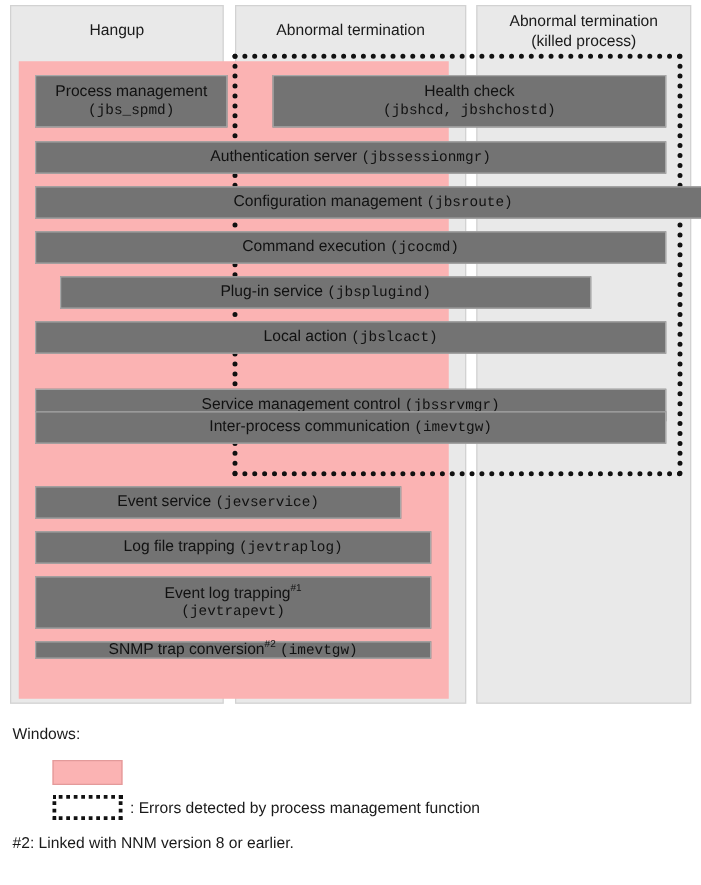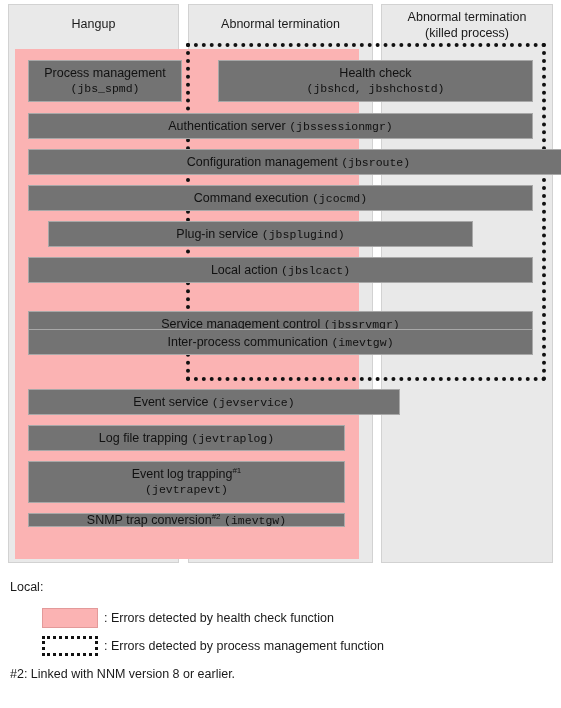--- a/index.html
+++ b/index.html
@@ -98,21 +98,21 @@
   
   #box-procmgmt   { left: 28px;  top: 60px;  width: 154px; height: 42px; }
   #box-healthchk  { left: 218px; top: 60px;  width: 315px; height: 42px; }
   #box-auth       { left: 28px;  top: 113px; width: 505px; height: 26px; }
   #box-config     { left: 28px;  top: 149px; width: 541px; height: 26px; }
   #box-cmdexec    { left: 28px;  top: 185px; width: 505px; height: 26px; }
   #box-plugin     { left: 28px;  top: 221px; width: 425px; height: 26px; margin-left: 20px; }
   #box-localact   { left: 28px;  top: 257px; width: 505px; height: 26px; }
   #box-svcmgmt    { left: 28px;  top: 293px; width: 505px; height: 26px; margin-top: 18px; }
   #box-ipc        { left: 28px;  top: 329px; width: 505px; height: 26px; }
-  #box-evtsvc     { left: 28px;  top: 389px; width: 372px; height: 26px; }
+  #box-evtsvc     { left: 28px;  top: 389px; width: 293px; height: 26px; }
   #box-logtrap    { left: 28px;  top: 425px; width: 317px; height: 26px; }
   #box-evtlogtrap { left: 28px;  top: 461px; width: 317px; height: 42px; }
   #box-snmptrap   { left: 28px;  top: 513px; width: 317px; height: 14px; }
 
   
   #legend {
     position: absolute;
     left: 0;
     top: 580px;
     width: 561px;
@@ -231,25 +231,24 @@
     <span class="line mono">(jevtrapevt)</span>
   </div>
 
   <div class="pbox" id="box-snmptrap">
     <span class="line"><span>SNMP trap conversion</span><sup>#2</sup> <span class="mono">(imevtgw)</span></span>
   </div>
 
 </div>
 
 <div id="legend">
-  <div id="legend-title">Local:</div>
+  <div id="legend-title">Windows:</div>
 
   <div class="legend-row" id="legend-row-health">
     <div id="legend-swatch-pink"></div>
-    <div class="legend-text">: Errors detected by health check function</div>
   </div>
 
   <div class="legend-row" id="legend-row-proc">
     <div id="legend-swatch-dotted"></div>
     <div class="legend-text">: Errors detected by process management function</div>
   </div>
 </div>
 
 <div id="footnotes">
   <div class="footnote">#2: Linked with NNM version 8 or earlier.</div>

